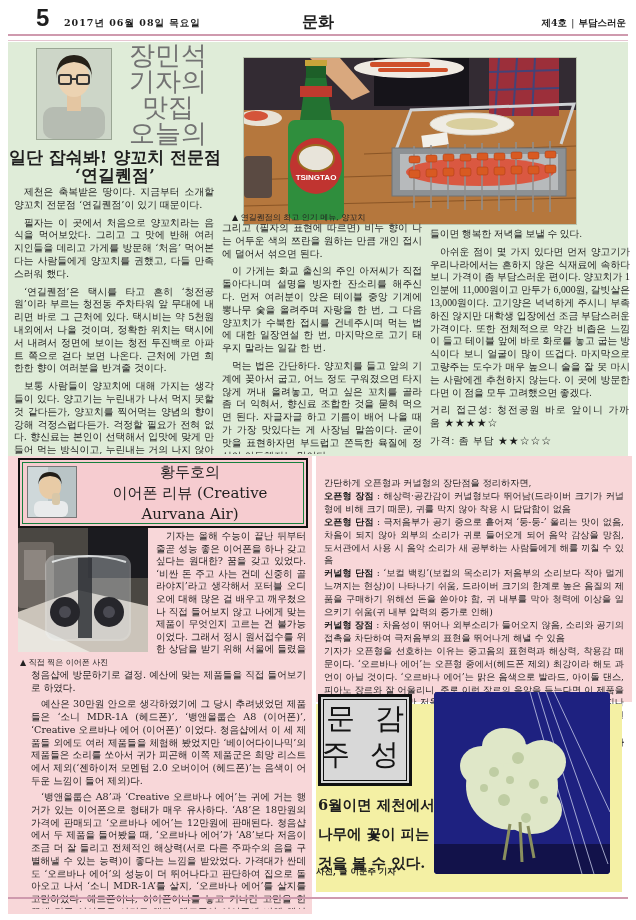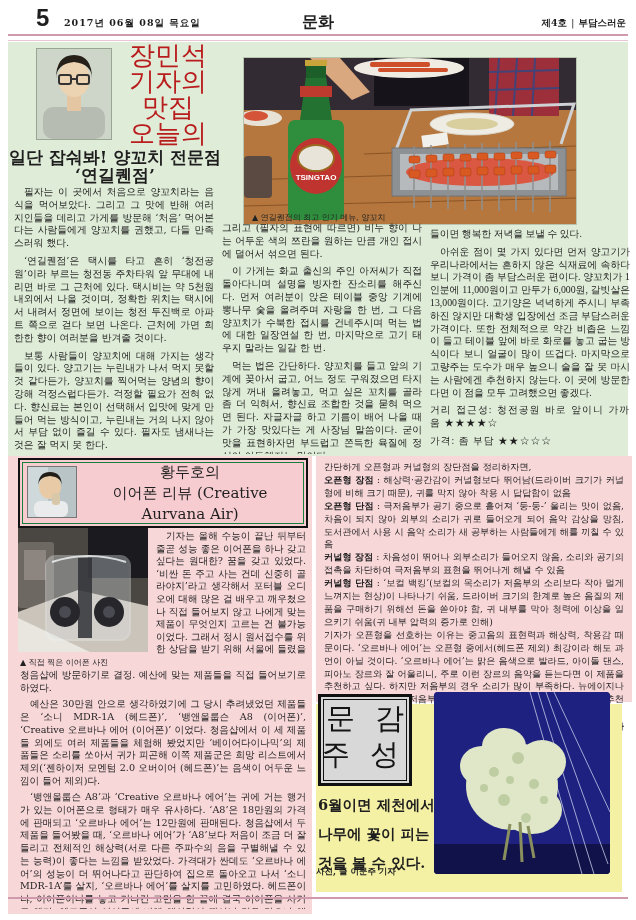--- a/index.html
+++ b/index.html
@@ -12,51 +12,51 @@
   .hdr-center{position:absolute;left:0;right:0;top:6px;text-align:center;font-size:16px;font-weight:bold;}
   .hdr-right{position:absolute;right:2px;top:11px;font-size:9.5px;font-weight:bold;}
   .hdr-right .sep{margin:0 4px;color:#555;}
   .rule-top{position:absolute;left:8px;top:34px;width:620px;height:4px;
             border-top:2px solid #cf9aae;border-bottom:1px solid #e6c6d2;}
   .rule-bottom{position:absolute;left:8px;top:897px;width:620px;border-top:2px solid #cf9aae;}
   
   .green{position:absolute;left:8px;top:42px;width:620px;height:414px;background:#dfecd8;}
   .rphoto{position:absolute;left:28px;top:6px;width:74px;height:90px;border:1px solid #9aa694;background:#cdd6c8;}
   .headline{position:absolute;left:102px;top:0px;width:116px;text-align:center;
-            font-size:26px;line-height:26px;color:#b91c1c;}
+            font-size:26px;line-height:26px;color:#737373;}
   .subtitle{position:absolute;left:0;top:106px;width:214px;text-align:center;
             font-size:17px;font-weight:bold;line-height:18px;}
   .col{position:absolute;font-size:9.8px;line-height:12.8px;text-align:justify;overflow:hidden;}
   .col p{margin:0 0 5px 0;text-indent:10px;}
   .col p.noind{text-indent:0;}
   .col1{left:6px;top:144px;width:200px;height:268px;}
   .col2{left:214px;top:180px;width:200px;height:232px;}
   .col3{left:422px;top:186px;width:200px;height:226px;font-family:Liberation Serif, serif;}
   .fphoto{position:absolute;left:235px;top:2px;width:332px;height:166px;border:1px solid #b9c4ae;background:#b5773d;margin-top:13px;}
   .cap{font-size:8px;color:#222;}
-  .cap-food{position:absolute;left:244px;top:170px;}
+  .cap-food{position:absolute;left:224px;top:170px;}
   .stars{letter-spacing:1px;}
   
   .pink-left{position:absolute;left:8px;top:456px;width:304px;height:458px;background:#f8d7d9;}
   .tbox{position:absolute;left:10px;top:2px;width:282px;height:62px;border:2px solid #111;background:#f6ccd0;padding:2px;}
   .tbox-in{width:100%;height:100%;border:1px solid #15803d;box-sizing:border-box;position:relative;}
   .revphoto{position:absolute;left:4px;top:3px;width:48px;height:50px;border:1px solid #777;background:#cfd8da;}
   .rtitle{position:absolute;left:56px;top:0;right:2px;height:100%;display:flex;flex-direction:column;
           justify-content:center;text-align:center;font-size:15px;line-height:21px;}
   .ephoto{position:absolute;left:10px;top:72px;width:130px;height:124px;background:#3a3a3c;}
   .narrow{position:absolute;left:148px;top:74px;width:150px;height:124px;overflow:hidden;
           font-size:9.6px;line-height:12.6px;text-align:justify;text-indent:10px;}
   .cap-ear{position:absolute;left:12px;top:201px;}
   .pl-body{position:absolute;left:8px;top:213px;width:290px;height:240px;overflow:hidden;
            font-size:9.6px;line-height:12.7px;text-align:justify;}
-  .pl-body p{margin:0 0 4px 4px;text-indent:10px;}
+  .pl-body p{margin:0 0 4px 15px;text-indent:10px;}
   .pl-body p.noind{text-indent:0;}
   
   .pink-right{position:absolute;left:316px;top:456px;width:316px;height:246px;background:#f8d7d9;
-              box-sizing:border-box;padding:5px 8px;font-size:9.2px;line-height:12.9px;text-align:justify;}
+              box-sizing:border-box;padding:21px 8px;font-size:9.2px;line-height:12.9px;text-align:justify;}
   .pink-right p{margin:0;}
   .pink-right b{font-weight:bold;}
   .rep-credit{text-align:right;font-size:8.5px;font-weight:bold;margin-top:1px;}
   
   .yellow{position:absolute;left:316px;top:704px;width:306px;height:188px;background:#f4f0a4;}
   .mbox{position:absolute;left:2px;top:-10px;width:84px;height:82px;border:3px solid #111;background:#d8d8d8;padding:2px;}
   .mbox-in{width:100%;height:100%;border:1px solid #111;box-sizing:border-box;display:flex;flex-direction:row;
            justify-content:center;text-align:center;font-size:29px;line-height:36px;letter-spacing:10px;
            text-indent:10px;color:#141414;}
   .mcap{position:absolute;left:2px;top:86px;width:128px;font-size:14.5px;font-weight:bold;line-height:29px;}
@@ -181,20 +181,21 @@
           <ellipse cx="72" cy="108" rx="26" ry="28" fill="#c03430"></ellipse>
           <ellipse cx="72" cy="100" rx="18" ry="13" fill="#e8e4da"></ellipse>
           <ellipse cx="72" cy="100" rx="18" ry="13" fill="none" stroke="#9a6a20" stroke-width="2"></ellipse>
           <text x="72" y="122" font-size="8" fill="#ffffff" text-anchor="middle" font-family="Liberation Sans, sans-serif" font-weight="bold">TSINGTAO</text>
         </g>
       </svg>
     </div>
     <div class="cap cap-food">▲ 연길퀜점의 최고 인기 메뉴, 양꼬치</div>
 
     <div class="col col1">
+      <p>제천은 축복받은 땅이다. 지금부터 소개할 양꼬치 전문점 ‘연길퀜점’이 있기 때문이다.</p>
       <p>필자는 이 곳에서 처음으로 양꼬치라는 음식을 먹어보았다. 그리고 그 맛에 반해 여러 지인들을 데리고 가게를 방문해 ‘처음’ 먹어본다는 사람들에게 양꼬치를 권했고, 다들 만족스러워 했다.</p>
       <p>‘연길퀜점’은 택시를 타고 흔히 ‘청전공원’이라 부르는 청전동 주차타워 앞 무대에 내리면 바로 그 근처에 있다. 택시비는 약 5천원 내외에서 나올 것이며, 정확한 위치는 택시에서 내려서 정면에 보이는 청전 두진백로 아파트 쪽으로 걷다 보면 나온다. 근처에 가면 희한한 향이 여러분을 반겨줄 것이다.</p>
       <p>보통 사람들이 양꼬치에 대해 가지는 생각들이 있다. 양고기는 누린내가 나서 먹지 못할 것 같다든가, 양꼬치를 찍어먹는 양념의 향이 강해 걱정스럽다든가. 걱정할 필요가 전혀 없다. 향신료는 본인이 선택해서 입맛에 맞게 만들어 먹는 방식이고, 누린내는 거의 나지 않아서 부담 없이 즐길 수 있다. 필자도 냄새나는 것은 잘 먹지 못 한다.</p>
 
     </div>
     <div class="col col2">
       <p class="noind">그리고 (필자의 표현에 따르면) 비누 향이 나는 어두운 색의 쯔란을 원하는 만큼 개인 접시에 덜어서 섞으면 된다.</p>
       <p>이 가게는 화교 출신의 주인 아저씨가 직접 돌아다니며 설명을 빙자한 잔소리를 해주신다. 먼저 여러분이 앉은 테이블 중앙 기계에 뽕나무 숯을 올려주며 자랑을 한 번, 그 다음 양꼬치가 수북한 접시를 건네주시며 먹는 법에 대한 일장연설 한 번, 마지막으로 고기 태우지 말라는 일갈 한 번.</p>
       <p>먹는 법은 간단하다. 양꼬치를 들고 앞의 기계에 꽂아서 굽고, 어느 정도 구워졌으면 타지 않게 꺼내 올려놓고, 먹고 싶은 꼬치를 골라 좀 더 익혀서, 향신료 조합한 것을 묻혀 먹으면 된다. 자글자글 하고 기름이 배어 나올 때가 가장 맛있다는 게 사장님 말씀이다. 굳이 맛을 표현하자면 부드럽고 쫀득한 육질에 정신이 아득해지는 맛이다.</p>
 
@@ -251,22 +252,22 @@
       <p class="noind">청음샵에 방문하기로 결정. 예산에 맞는 제품들을 직접 들어보기로 하였다.</p>
       <p>예산은 30만원 안으로 생각하였기에 그 당시 추려냈었던 제품들은 ‘소니 MDR-1A (헤드폰)’, ‘뱅앤올룹슨 A8 (이어폰)’, ‘Creative 오르바나 에어 (이어폰)’ 이었다. 청음샵에서 이 세 제품들 외에도 여러 제품들을 체험해 봤었지만 ‘베이어다이나믹’의 제품들은 소리를 쏘아서 귀가 피곤해 이쪽 제품군은 희망 리스트에서 제외(‘젠하이저 모멘텀 2.0 오버이어 (헤드폰)’는 음색이 어두운 느낌이 들어 제외)다.</p>
       <p>‘뱅앤올룹슨 A8’과 ‘Creative 오르바나 에어’는 귀에 거는 행거가 있는 이어폰으로 형태가 매우 유사하다. ‘A8’은 18만원의 가격에 판매되고 ‘오르바나 에어’는 12만원에 판매된다. 청음샵에서 두 제품을 들어봤을 때, ‘오르바나 에어’가 ‘A8’보다 저음이 조금 더 잘 들리고 전체적인 해상력(서로 다른 주파수의 음을 구별해낼 수 있는 능력)이 좋다는 느낌을 받았었다. 가격대가 싼데도 ‘오르바나 에어’의 성능이 더 뛰어나다고 판단하여 집으로 돌아오고 나서 ‘소니 MDR-1A’를 살지, ‘오르바나 에어’를 살지를 고민하였다. 헤드폰이냐, 이어폰이냐를 놓고 기나긴 고민을 한 끝에 결국 이어폰을 사기로 했다. 헤드폰이 이어폰에 비해 해상력이 뛰어난 것은 맞으나 헤드폰 착용 시 머리가 눌리는 게 싫었고 여름에 귀에 땀이 차는 것도 문제가 될 거라 판단했기 때문이다.</p>
     </div>
   </section>
 
   <section class="pink-right">
     <p>간단하게 오픈형과 커널형의 장단점을 정리하자면,</p>
     <p><b>오픈형 장점</b><span> : 해상력·공간감이 커널형보다 뛰어남(드라이버 크기가 커널형에 비해 크기 때문), 귀를 막지 않아 착용 시 답답함이 없음</span></p>
     <p><b>오픈형 단점</b><span> : 극저음부가 공기 중으로 흩어져 ‘둥-둥-’ 울리는 맛이 없음, 차음이 되지 않아 외부의 소리가 귀로 들어오게 되어 음악 감상을 망침, 도서관에서 사용 시 음악 소리가 새 공부하는 사람들에게 해를 끼칠 수 있음</span></p>
+    <p><b>커널형 단점</b><span> : ‘보컬 백킹’(보컬의 목소리가 저음부의 소리보다 작아 멀게 느껴지는 현상)이 나타나기 쉬움, 드라이버 크기의 한계로 높은 음질의 제품을 구매하기 위해선 돈을 쏟아야 함, 귀 내부를 막아 청력에 이상을 일으키기 쉬움(귀 내부 압력의 증가로 인해)</span></p>
     <p><b>커널형 장점</b><span> : 차음성이 뛰어나 외부소리가 들어오지 않음, 소리와 공기의 접촉을 차단하여 극저음부의 표현을 뛰어나게 해낼 수 있음</span></p>
-    <p><b>커널형 단점</b><span> : ‘보컬 백킹’(보컬의 목소리가 저음부의 소리보다 작아 멀게 느껴지는 현상)이 나타나기 쉬움, 드라이버 크기의 한계로 높은 음질의 제품을 구매하기 위해선 돈을 쏟아야 함, 귀 내부를 막아 청력에 이상을 일으키기 쉬움(귀 내부 압력의 증가로 인해)</span></p>
     <p>기자가 오픈형을 선호하는 이유는 중고음의 표현력과 해상력, 착용감 때문이다. ‘오르바나 에어’는 오픈형 중에서(헤드폰 제외) 최강이라 해도 과언이 아닐 것이다. ‘오르바나 에어’는 맑은 음색으로 발라드, 아이돌 댄스, 피아노 장르와 잘 어울리니, 주로 이런 장르의 음악을 듣는다면 이 제품을 추천하고 싶다. 하지만 저음부의 경우 소리가 많이 부족하다. 뉴에이지나 클래식을 들을 때의 저음부의 울림을 좋아한다면 이 이어폰은 별로 추천하고 싶지 않다.</p>
     <div class="rep-credit">황두호 기자</div>
   </section>
 
   <section class="yellow">
     <div class="mbox">
       <div class="mbox-in">
         <div>문 주</div>
         <div>감 성</div>
       </div>

